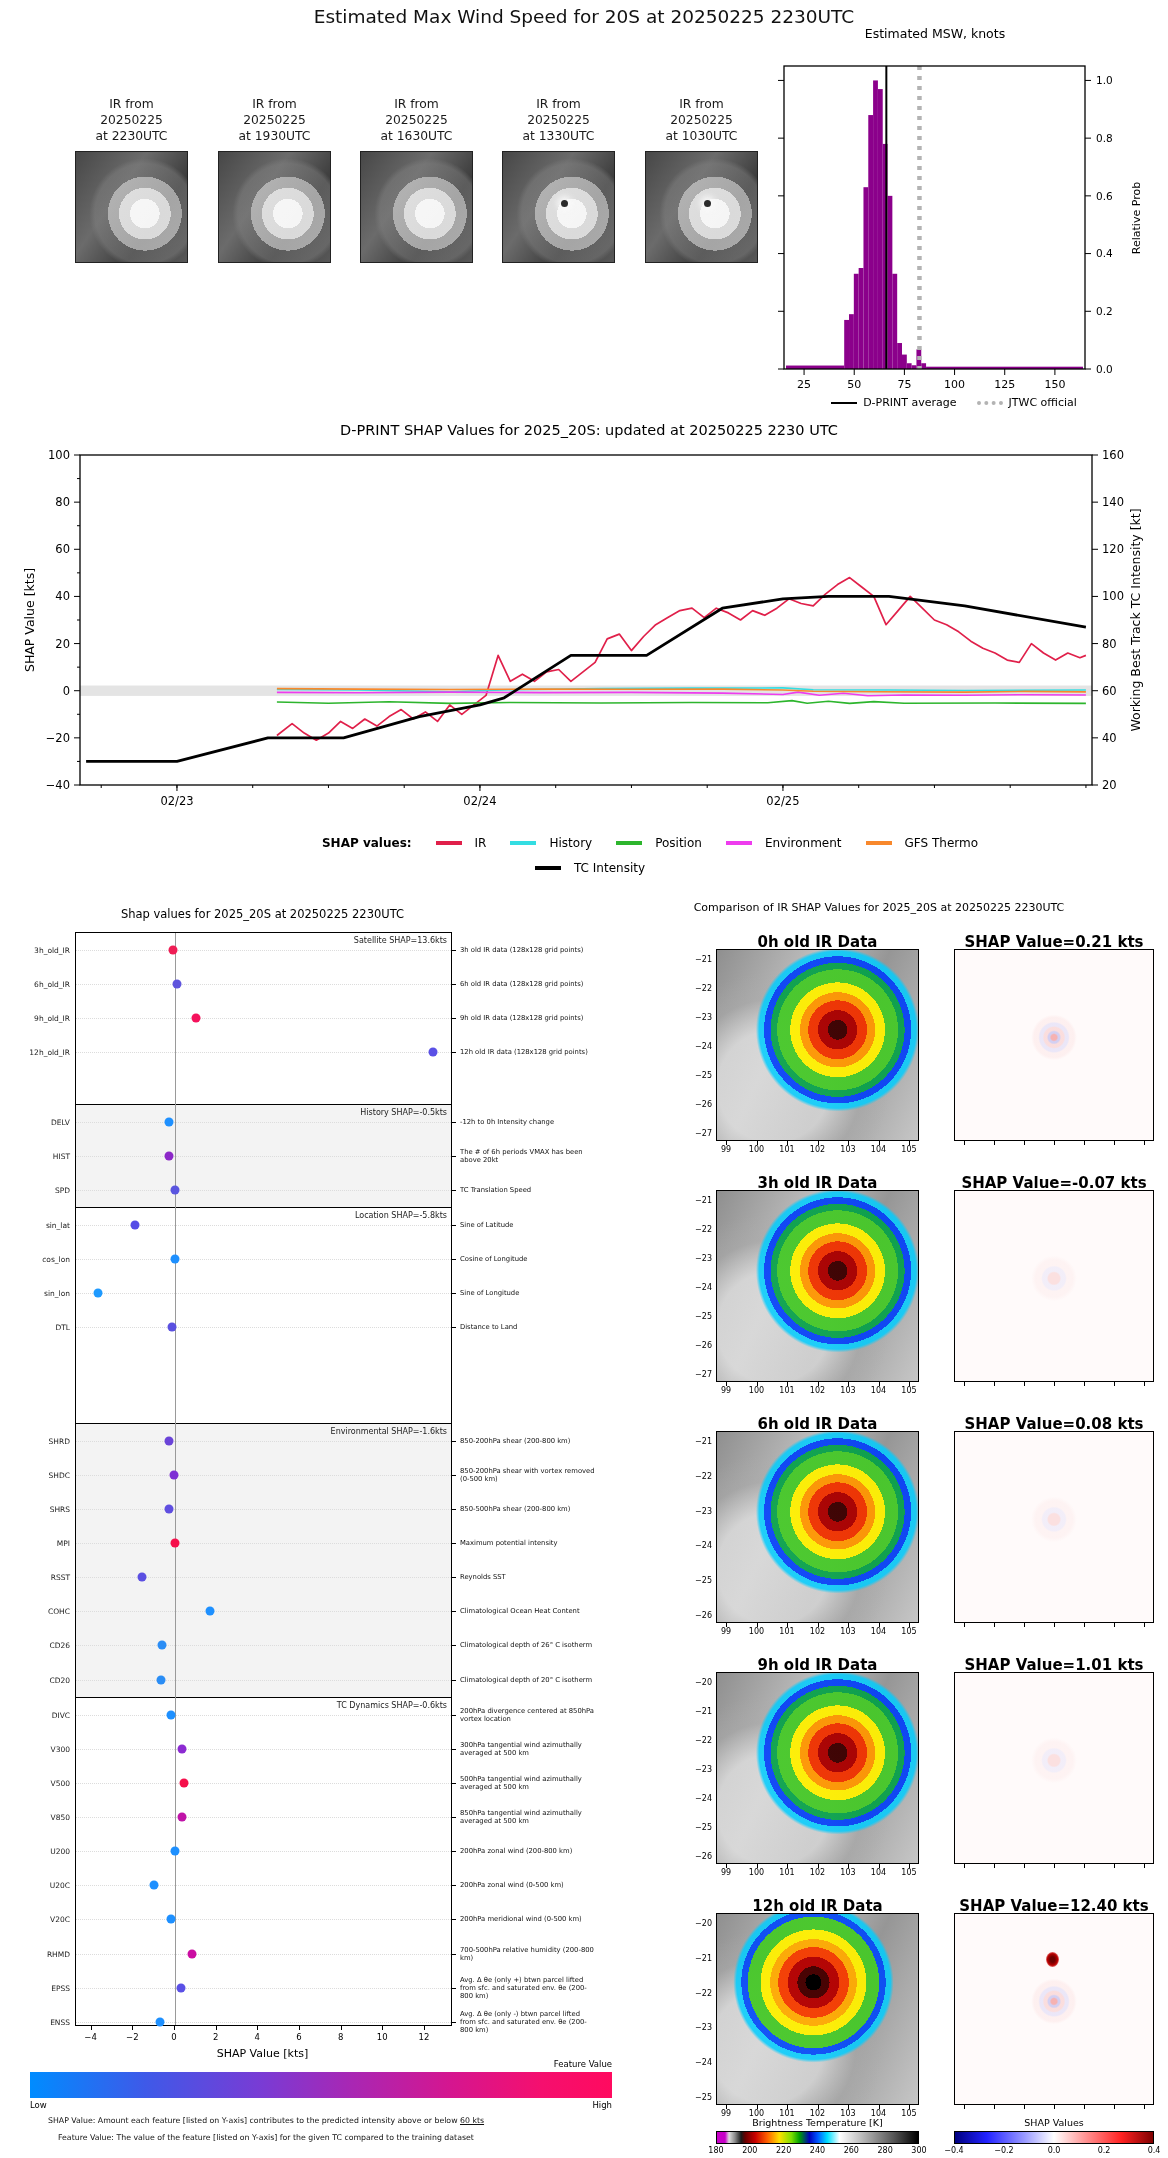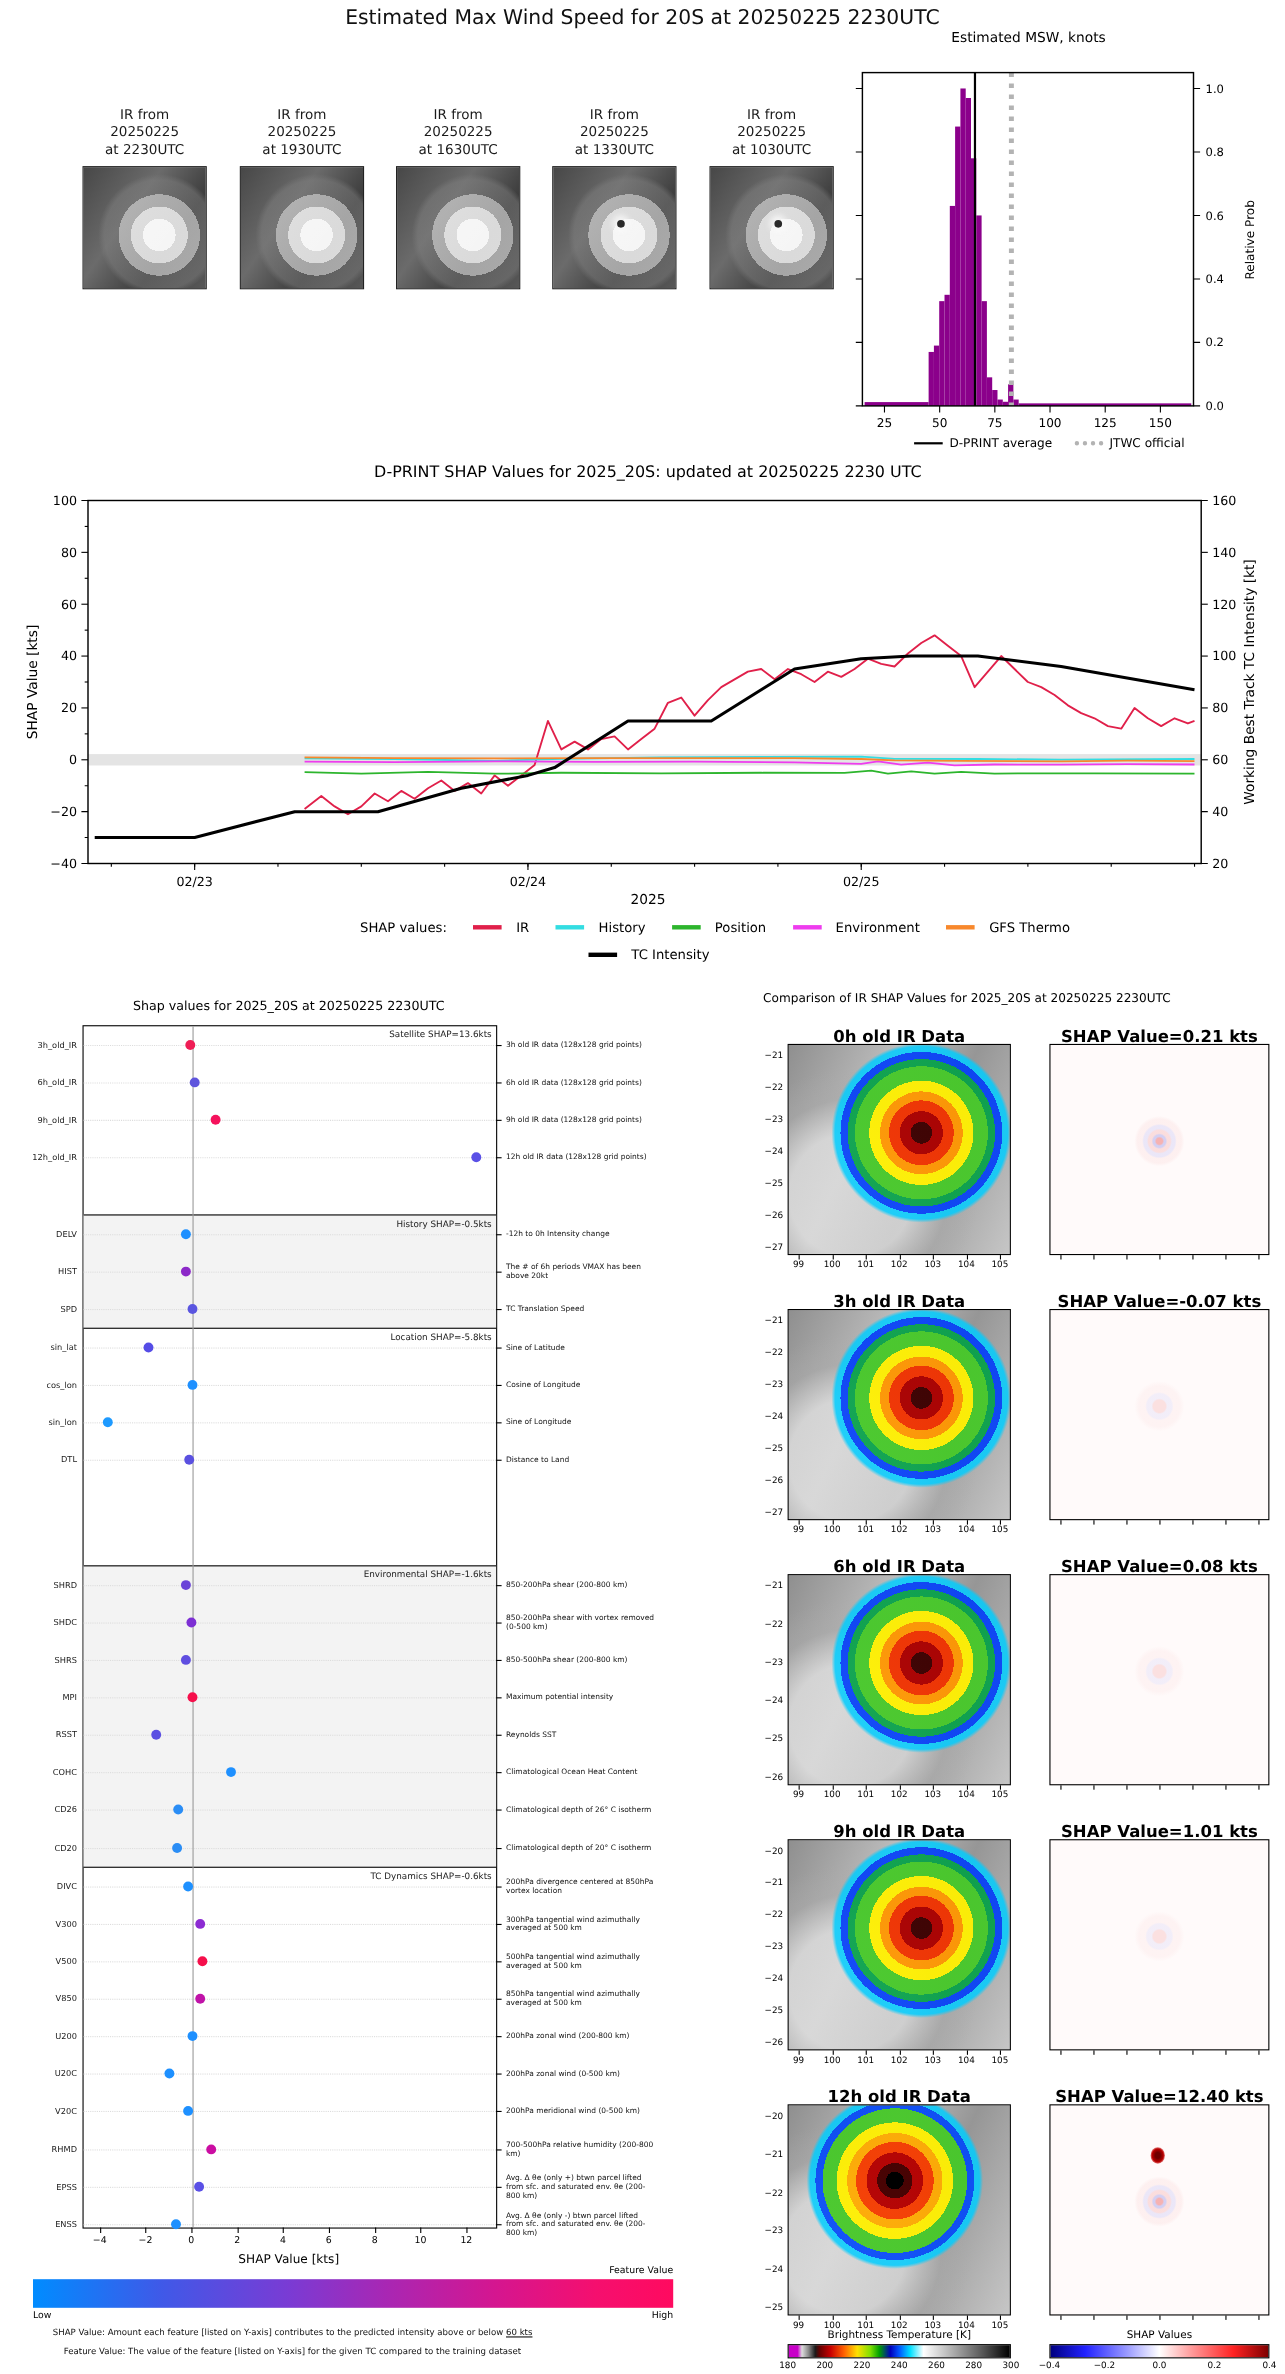--- a/index.html
+++ b/index.html
@@ -278,23 +278,22 @@
         <line x1="621.4491017964073" x2="621.4491017964073" y1="369" y2="372" stroke="#000"></line>
         <line x1="697.1976047904193" x2="697.1976047904193" y1="369" y2="372" stroke="#000"></line>
         <line x1="772.9461077844313" x2="772.9461077844313" y1="369" y2="372" stroke="#000"></line>
         <line x1="848.6946107784432" x2="848.6946107784432" y1="369" y2="372" stroke="#000"></line>
         <line x1="924.4431137724551" x2="924.4431137724551" y1="369" y2="372" stroke="#000"></line>
         <line x1="1000.1916167664672" x2="1000.1916167664672" y1="369" y2="372" stroke="#000"></line>
         <line x1="1075.9401197604793" x2="1075.9401197604793" y1="369" y2="372" stroke="#000"></line>
         <text x="24" y="204" text-anchor="middle" font-size="12.5" transform="rotate(-90 24 204)">SHAP Value [kts]</text>
         <text x="1130" y="204" text-anchor="middle" font-size="12.5" transform="rotate(-90 1130 204)">Working Best Track TC Intensity [kt]</text>
       </svg>
-    <div id="ts-xlabel">2025</div>
     <div id="ts-legend1" class="ts-leg">
-      <span style="font-weight:400;">SHAP values:</span>
+      <span style="font-weight:700;">SHAP values:</span>
     <div class="leg-item">
           <div class="leg-swatch" style="background: rgb(224, 32, 74);"></div>
           <div>IR</div>
         </div>
         <div class="leg-item">
           <div class="leg-swatch" style="background: rgb(51, 221, 226);"></div>
           <div>History</div>
         </div>
         <div class="leg-item">
           <div class="leg-swatch" style="background: rgb(45, 181, 45);"></div>

